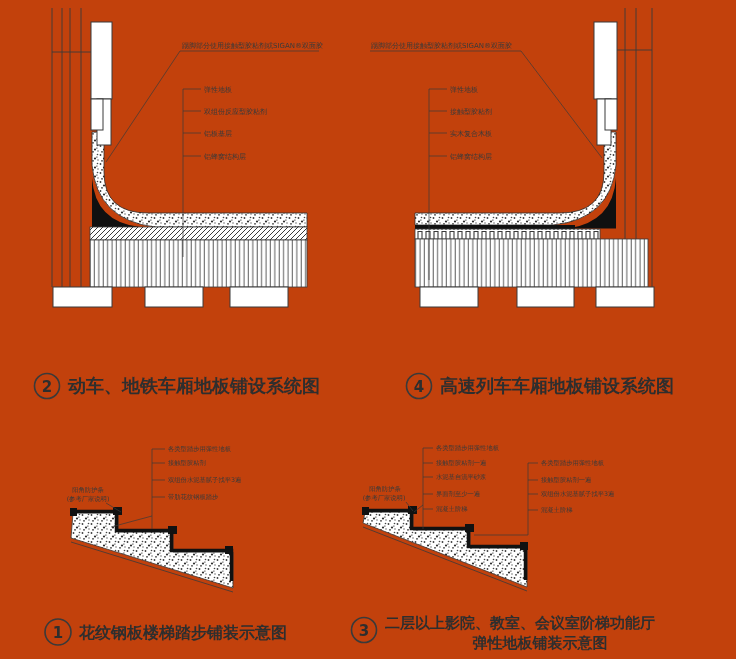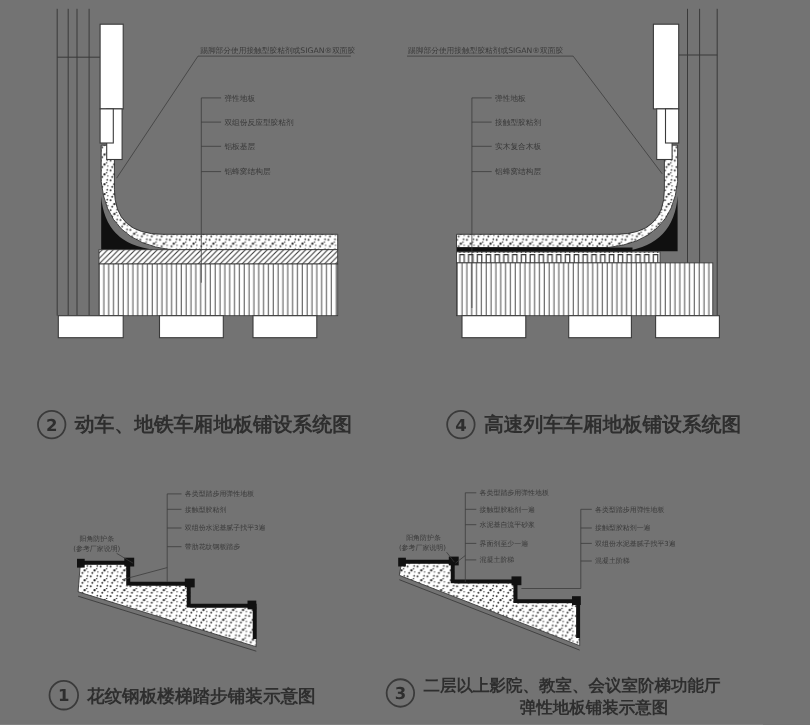--- a/index.html
+++ b/index.html
@@ -1,16 +1,16 @@
 <!DOCTYPE html>
 <html><head>
 <meta charset="utf-8">
 <style>
   html,body{margin:0;padding:0;background:#fff;}
-  .canvas{position:relative;width:736px;height:659px;background:#737373;overflow:hidden;
+  .canvas{position:relative;width:736px;height:659px;background:#c2410c;overflow:hidden;
           font-family:"DejaVu Sans","Liberation Sans",sans-serif;}
   svg{position:absolute;left:0;top:0;}
   svg text{font-family:"DejaVu Sans","Liberation Sans",sans-serif;fill:#3a3a3a;}
   .lbl{font-size:7px;}
   .lbl-sm{font-size:6.3px;}
   .title-txt{font-size:18px;font-weight:600;fill:#2e2e2e;}
   .title-txt2{font-size:16px;font-weight:600;fill:#2e2e2e;}
   .title-txt3{font-size:15px;font-weight:600;fill:#2e2e2e;}
   .circ-num{font-size:15px;font-weight:600;fill:#2e2e2e;}
   .ink{stroke:#3a3a3a;fill:none;}

